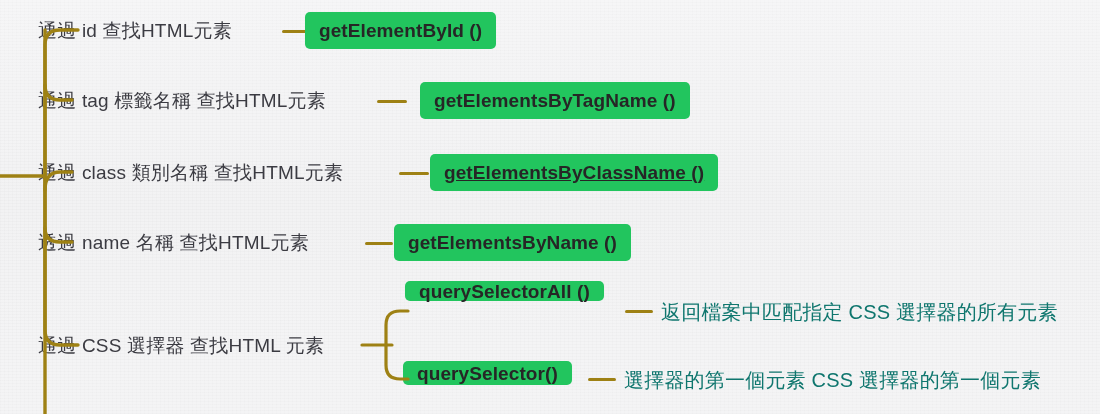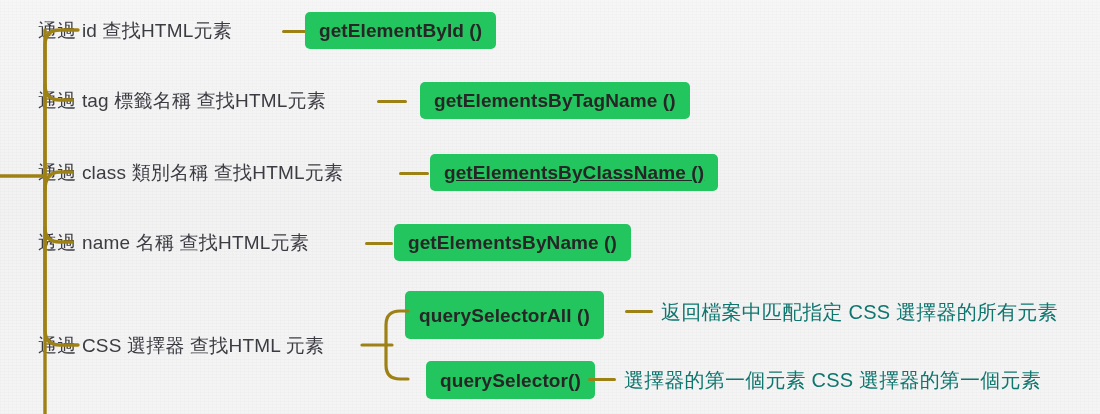--- a/index.html
+++ b/index.html
@@ -110,19 +110,19 @@
 <div class="row-label" style="left:38px; top:163px;">通過 class 類別名稱 查找HTML元素</div>
 <div class="connector" style="left:399px; top:172px; width:30px;"></div>
 <div class="chip" style="left:430px; top:154px; height:37px;text-decoration:underline;">getElementsByClassName ()</div>
 
 <div class="row-label" style="left:38px; top:233px;">透過 name 名稱 查找HTML元素</div>
 <div class="connector" style="left:365px; top:242px; width:28px;"></div>
 <div class="chip" style="left:394px; top:224px; height:37px;">getElementsByName ()</div>
 
 <div class="row-label" style="left:38px; top:336px;">通過 CSS 選擇器 查找HTML 元素</div>
 
-<div class="chip" style="left:405px; top:291px; height:48px;">querySelectorAll ()</div>
+<div class="chip" style="left:405px; top:281px; height:20px;">querySelectorAll ()</div>
 <div class="connector" style="left:625px; top:310px; width:28px;"></div>
 <div class="desc" style="left:661px; top:302px;">返回檔案中匹配指定 CSS 選擇器的所有元素</div>
 
-<div class="chip" style="left:426px; top:361px; height:38px;">querySelector()</div>
+<div class="chip" style="left:403px; top:361px; height:24px;">querySelector()</div>
 <div class="connector" style="left:588px; top:378px; width:28px;"></div>
 <div class="desc" style="left:624px; top:370px;">選擇器的第一個元素 CSS 選擇器的第一個元素</div>
 
 </body></html>

